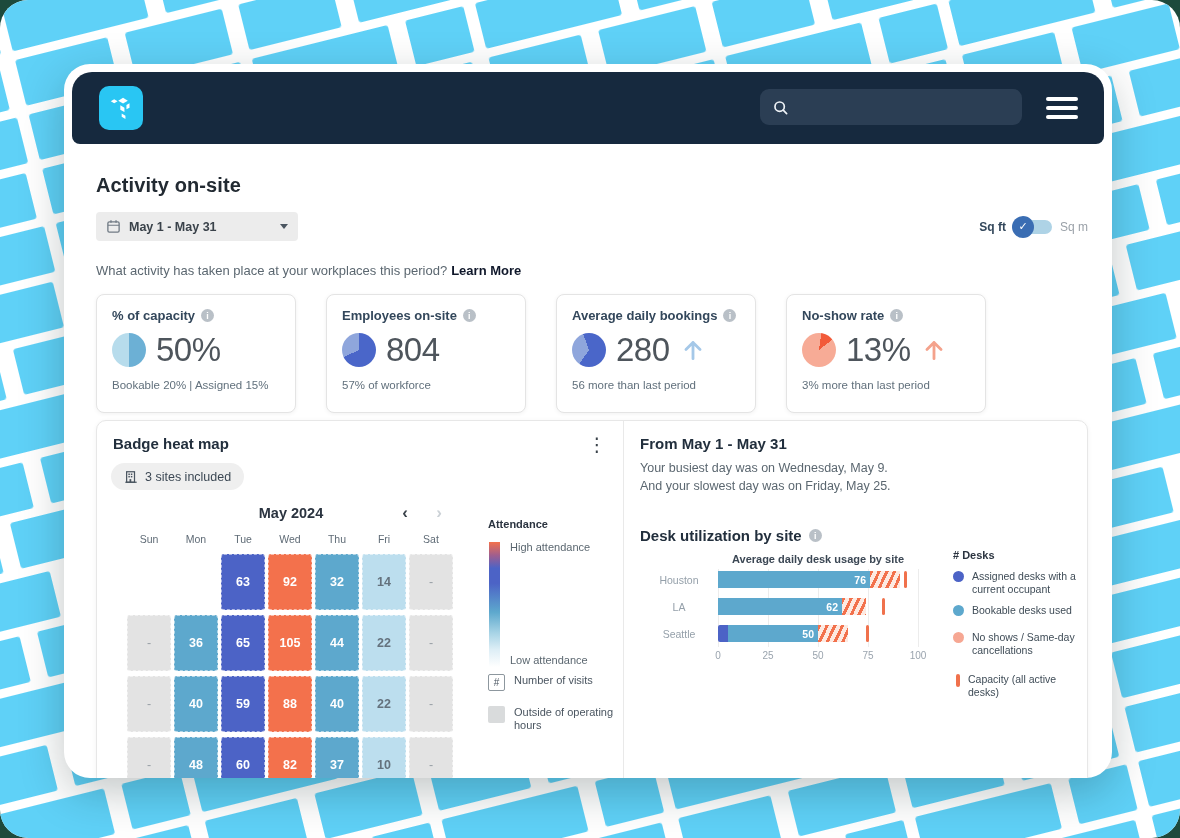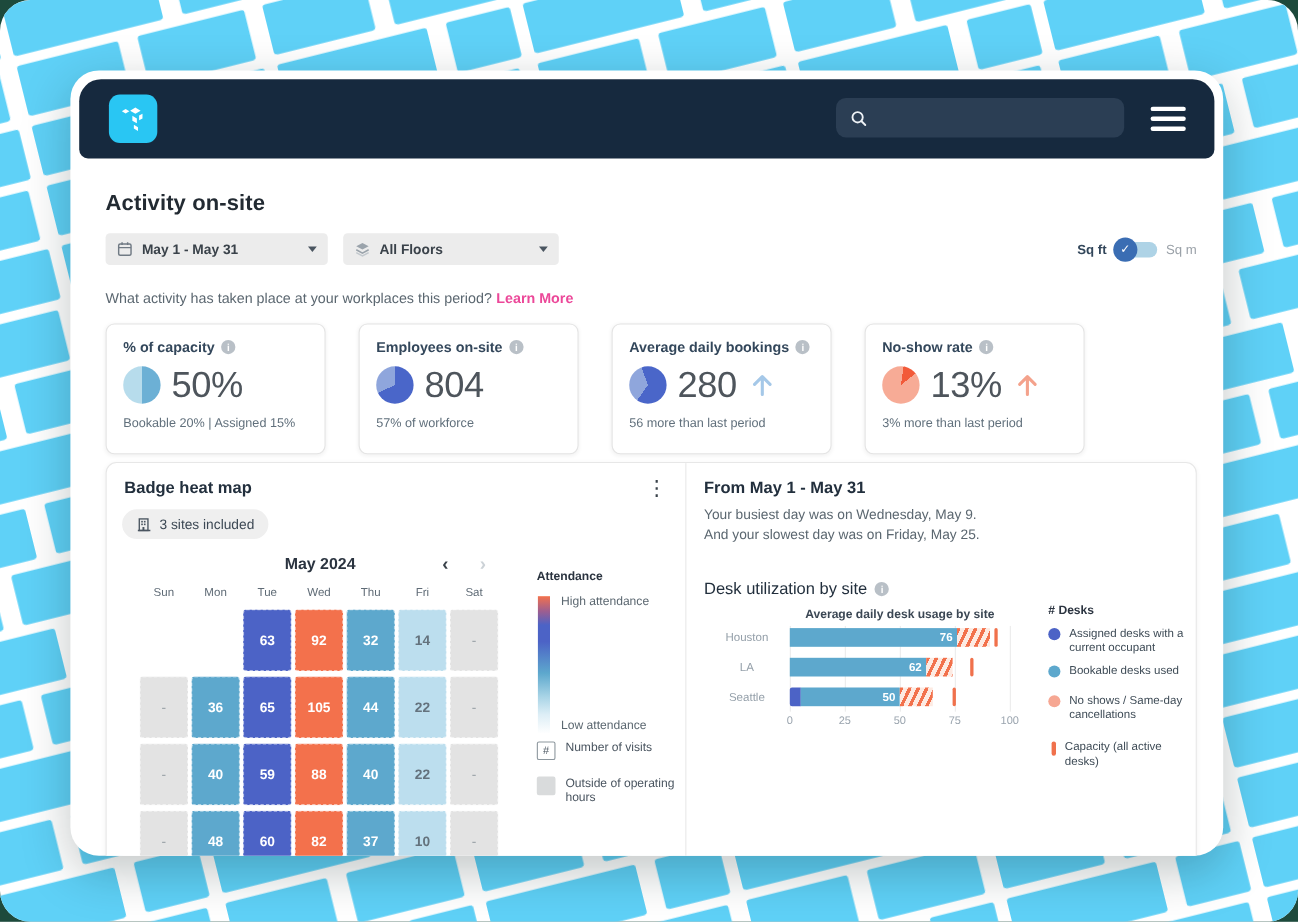--- a/index.html
+++ b/index.html
@@ -36,21 +36,21 @@
 
   .unit-toggle{margin-left:auto;display:flex;align-items:flex-end;gap:8px}
   .ut-left{font-size:12px;font-weight:700;color:#33475b}
   .ut-right{font-size:12px;color:#9aa1a8}
   .switch{width:38px;height:14px;background:#aed3e6;border-radius:7px;position:relative;cursor:pointer}
   .knob{position:absolute;left:-2px;top:-4px;width:22px;height:22px;border-radius:50%;background:#3a6db3;
         display:flex;align-items:center;justify-content:center}
   .knob::after{content:"\2713";color:#fff;font-size:11px;font-weight:700}
 
   .intro{margin:22px 0 0 0;font-size:13px;color:#5b6770}
-  .learn-more{color:#ec4899;font-weight:700;cursor:pointer;margin-left:4px}
+  .learn-more{color:#0f172a;font-weight:700;cursor:pointer;margin-left:4px}
 
   .kpi-row{display:flex;gap:30px;margin-top:16px}
   .kpi-card{width:200px;height:119px;background:#fff;border:1px solid #e4e4e4;border-radius:8px;
             box-shadow:0 1px 4px rgba(0,0,0,.06);padding:13px 15px;box-sizing:border-box}
   .kpi-head{display:flex;align-items:center;gap:6px;font-size:13px;font-weight:700;color:#33475b}
   .info-dot{width:13px;height:13px;border-radius:50%;background:#b9c0c7;color:#fff;display:inline-flex;
             align-items:center;justify-content:center;flex:none;cursor:pointer}
   .info-dot::after{content:"i";font-size:9px;font-weight:700}
   .kpi-val{display:flex;align-items:center;gap:10px;margin-top:7px;height:40px}
   .pie{width:34px;height:34px;border-radius:50%;flex:none}
@@ -109,21 +109,21 @@
   .att-high{position:absolute;left:22px;top:23px;font-size:11px;color:#5b6770}
   .att-low{position:absolute;left:22px;top:136px;font-size:11px;color:#5b6770}
   .att-row{position:absolute;left:0;display:flex;gap:9px;align-items:flex-start}
   .visits-box{width:17px;height:17px;border:1.5px solid #8d979e;border-radius:2px;box-sizing:border-box;
               display:flex;align-items:center;justify-content:center;font-size:10px;color:#4a5560;flex:none}
   .off-box{width:17px;height:17px;background:#d9dbdc;border-radius:2px;flex:none}
   .att-row .lbl{font-size:11px;color:#4a5560;line-height:13px;width:100px}
 
   .summary-line{position:absolute;left:16px;font-size:12.5px;color:#5b6770}
   .chart-heading{position:absolute;left:16px;top:106px;display:flex;align-items:center;gap:7px;
-                 font-size:15px;font-weight:400;color:#222f3d}
+                 font-size:15px;font-weight:700;color:#222f3d}
 
   .chart-area{position:absolute;left:16px;top:132px;width:320px;height:115px}
   .chart-title{position:absolute;left:78px;top:0;width:200px;text-align:center;
                font-size:11px;font-weight:700;color:#3b4754}
   .gridline{position:absolute;top:16px;height:78px;width:1px;background:#ececec}
   .tick-label{position:absolute;top:97px;width:30px;text-align:center;font-size:10px;color:#9aa4ae}
   .bar-row{position:absolute;left:0;right:0;height:17px}
   .cat-label{position:absolute;left:4px;top:3px;width:70px;text-align:center;font-size:10.5px;color:#95a0aa}
   .bar-track{position:absolute;left:78px;top:0;height:17px;display:flex;cursor:pointer}
   .seg{height:17px}
@@ -198,29 +198,20 @@
 
     <div class="filter-row">
       <div class="filter filter-date">
         <svg width="15" height="15" viewBox="0 0 16 16">
           <rect x="2" y="3" width="12" height="11" rx="1.5" fill="none" stroke="#707a84" stroke-width="1.4"></rect>
           <line x1="2" y1="6.6" x2="14" y2="6.6" stroke="#707a84" stroke-width="1.2"></line>
           <line x1="5.3" y1="1.4" x2="5.3" y2="4" stroke="#707a84" stroke-width="1.4"></line>
           <line x1="10.7" y1="1.4" x2="10.7" y2="4" stroke="#707a84" stroke-width="1.4"></line>
         </svg>
         <span class="flabel">May 1 - May 31</span>
-        <span class="caret"></span>
-      </div>
-      <div class="filter filter-floors">
-        <svg width="15" height="15" viewBox="0 0 16 16">
-          <path d="M8 2l6 3.2L8 8.4 2 5.2z" fill="#9aa3ab"></path>
-          <path d="M2 8.6l6 3.2 6-3.2" fill="none" stroke="#9aa3ab" stroke-width="1.5"></path>
-          <path d="M2 11.4l6 3.2 6-3.2" fill="none" stroke="#c3c9ce" stroke-width="1.5"></path>
-        </svg>
-        <span class="flabel">All Floors</span>
         <span class="caret"></span>
       </div>
       <div class="unit-toggle">
         <span class="ut-left">Sq ft</span>
         <div class="switch">
           <div class="knob"></div>
         </div>
         <span class="ut-right">Sq m</span>
       </div>
     </div>

